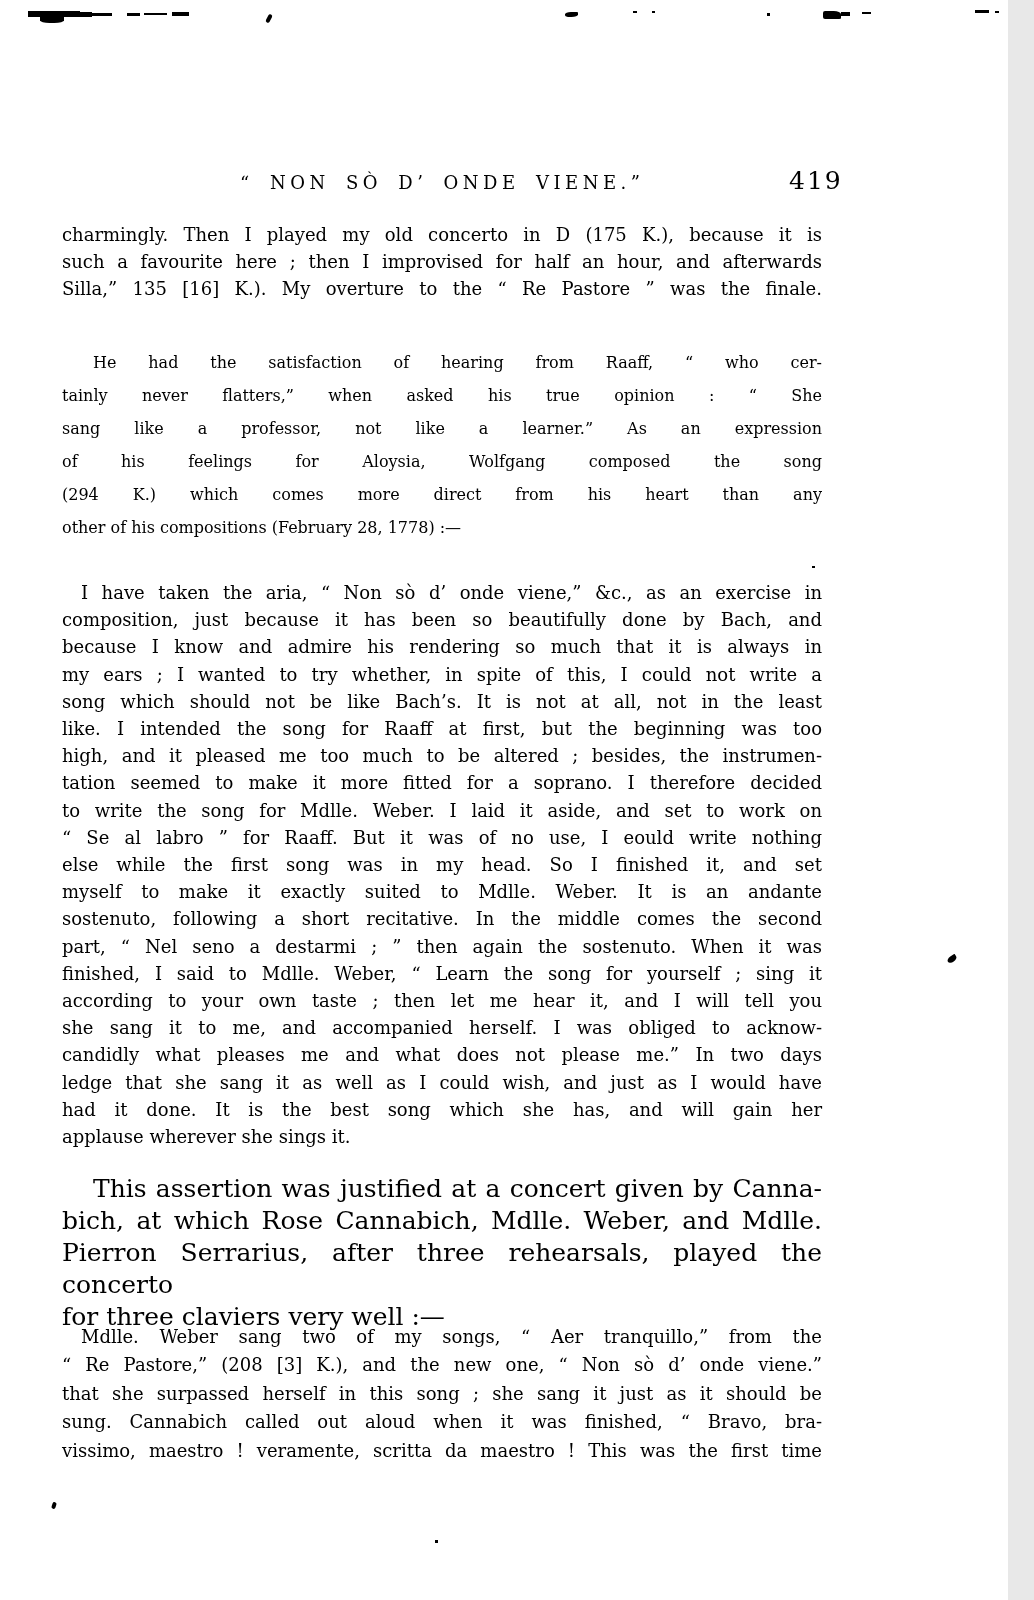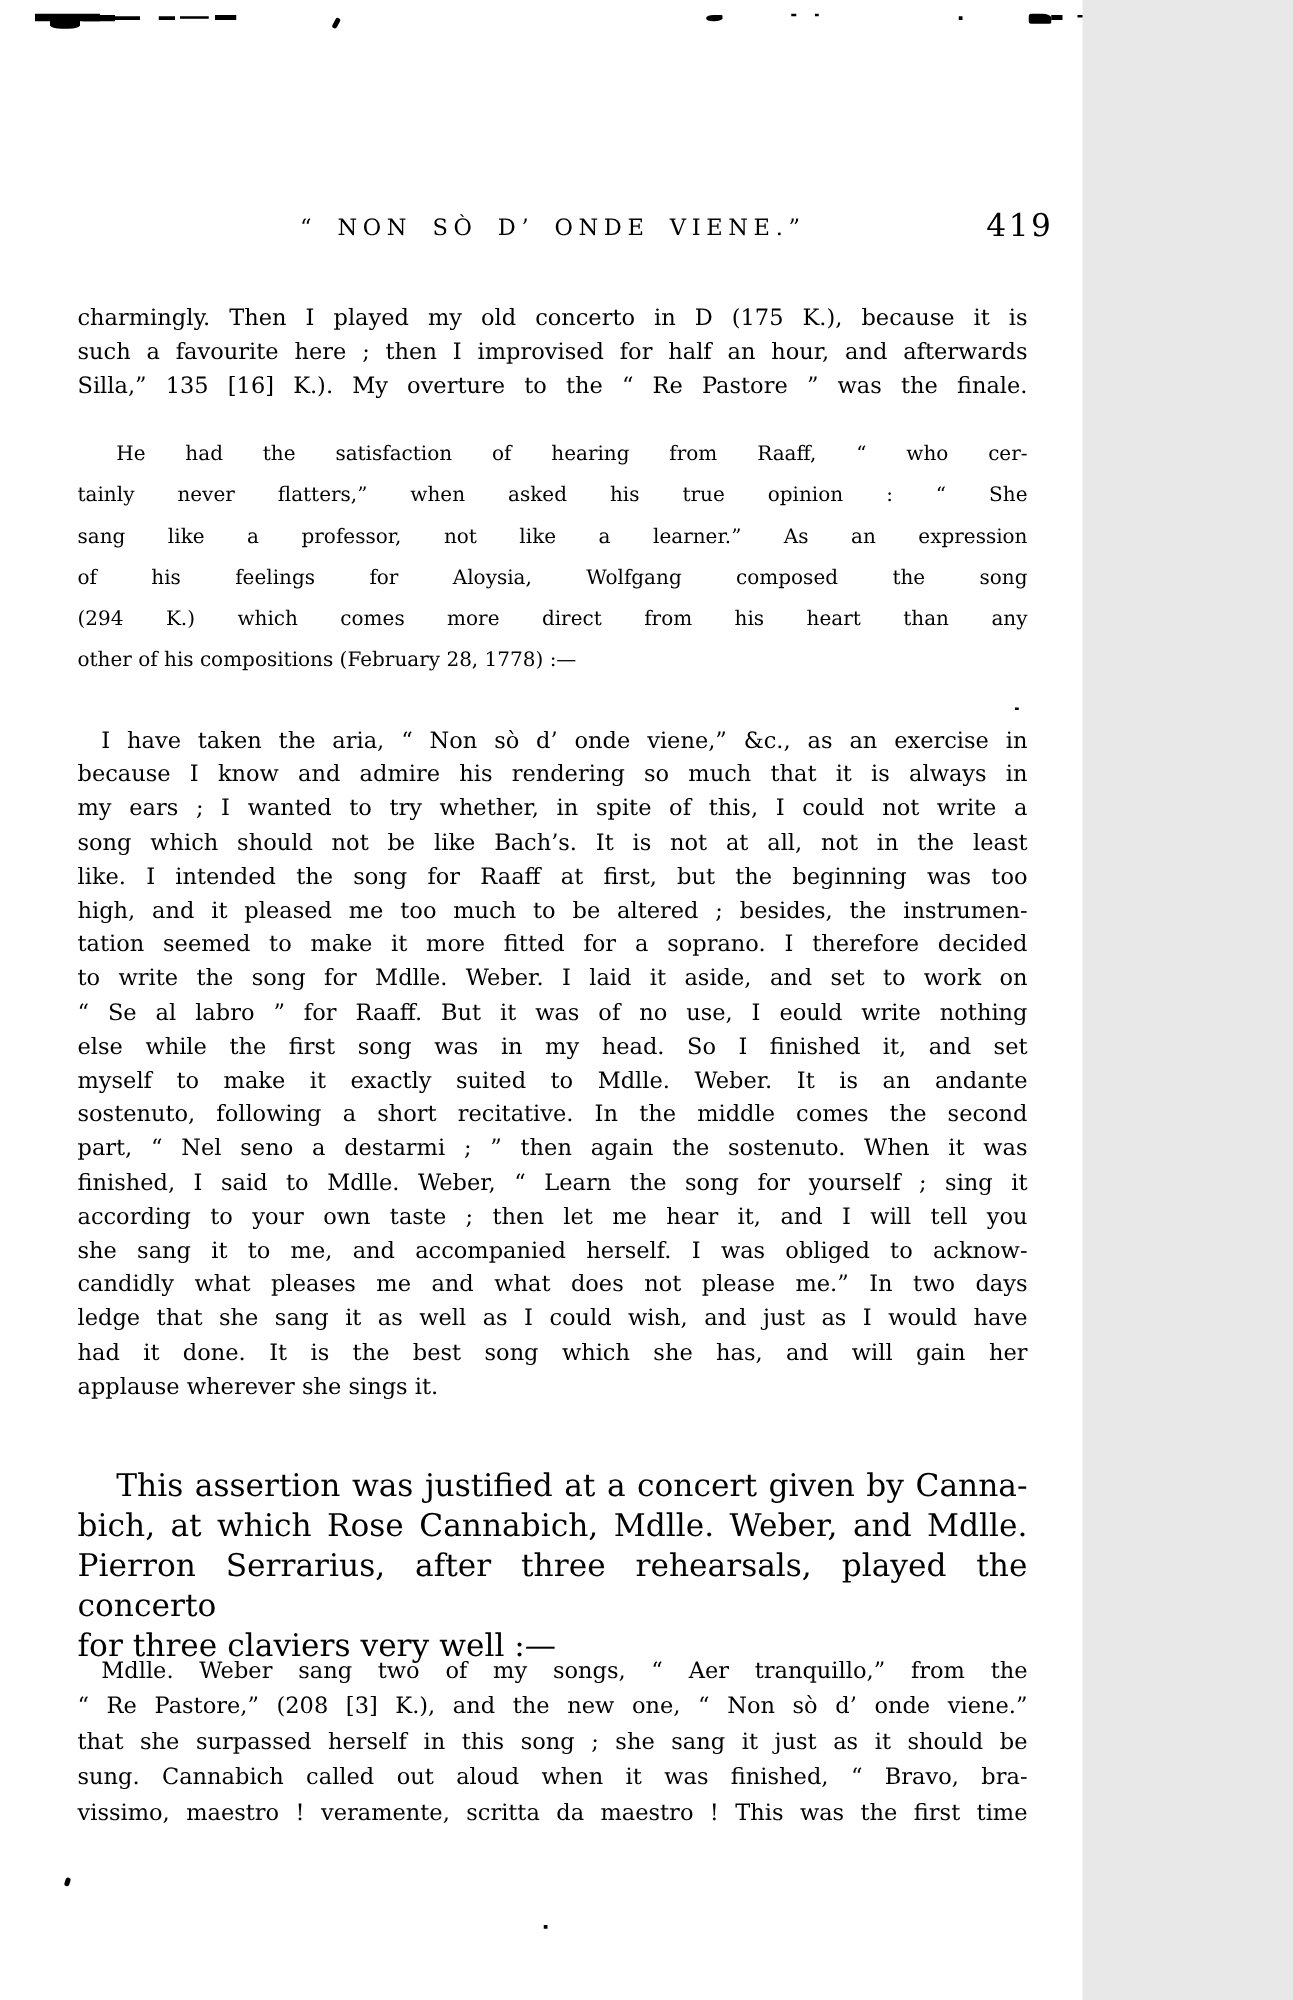--- a/index.html
+++ b/index.html
@@ -1,39 +1,39 @@
 <!DOCTYPE html>
 <html><head>
 <meta charset="utf-8">
 <style>
   html,body{margin:0;padding:0;background:#e8e8e8;}
   .page{
     position:relative;
-    width:866px;height:1600px;
+    width:1008px;height:1600px;
     background:#ffffff;
     overflow:hidden;
     font-family:"DejaVu Serif","Liberation Serif",serif;
     color:#000;
   }
   
   .hdr-title{
     position:absolute;left:240px;top:172px;
     font-size:18px;letter-spacing:4.5px;word-spacing:6px;
     white-space:nowrap;
   }
   .hdr-num{
     position:absolute;left:766px;top:166px;
     font-size:25px;letter-spacing:2px;margin-left:23px;
   }
   
   .block{
     position:absolute;left:62px;width:760px;
     text-align:justify;
   }
-  .para1{top:221px;font-size:18px;line-height:27.2px;margin-top:20px;}
+  .para1{top:221px;font-size:18px;line-height:27.2px;}
   .para2{top:346px;font-size:16px;line-height:33px;}
   .quote1{top:579px;font-size:18px;line-height:27.2px;}
   .para3{top:1173px;font-size:25px;line-height:32px;}
   .quote2{top:1323px;font-size:18px;line-height:28.4px;}
   .ln{text-align:justify;text-align-last:justify;}
   .ln.endline{text-align-last:left;}
   .ind-lg{text-indent:31px;}
   .ind-sm{text-indent:19px;}
   
   .art{position:absolute;background:#000;}
@@ -80,20 +80,21 @@
     <div class="ln ind-lg">He had the satisfaction of hearing from Raaff, “ who cer-</div>
     <div class="ln">tainly never flatters,” when asked his true opinion : “ She</div>
     <div class="ln">sang like a professor, not like a learner.”   As an expression</div>
     <div class="ln">of his feelings for Aloysia, Wolfgang composed the song</div>
     <div class="ln">(294 K.) which comes more direct from his heart than any</div>
     <div class="ln endline">other of his compositions (February 28, 1778) :—</div>
   </div>
 
   <div class="block quote1">
     <div class="ln ind-sm">I have taken the aria,  “ Non sò d’ onde viene,” &amp;c., as an exercise in</div>
+    <div class="ln">composition, just because it has been so beautifully done by Bach, and</div>
     <div class="ln">because I know and admire his rendering so much that it is always in</div>
     <div class="ln">my ears ; I wanted to try whether, in spite of this, I could not write a</div>
     <div class="ln">song which should not be like Bach’s.  It is not at all, not in the least</div>
     <div class="ln">like.  I intended the song for Raaff at first, but the beginning was too</div>
     <div class="ln">high, and it pleased me too much to be altered ; besides, the instrumen-</div>
     <div class="ln">tation seemed to make it more fitted for a soprano.  I therefore decided</div>
     <div class="ln">to write the song for Mdlle. Weber.  I laid it aside, and set to work on</div>
     <div class="ln">“ Se al labro ” for Raaff.  But it was of no use, I eould write nothing</div>
     <div class="ln">else while the first song was in my head.  So I finished it, and set</div>
     <div class="ln">myself to make it exactly suited to Mdlle. Weber.  It is an andante</div>

